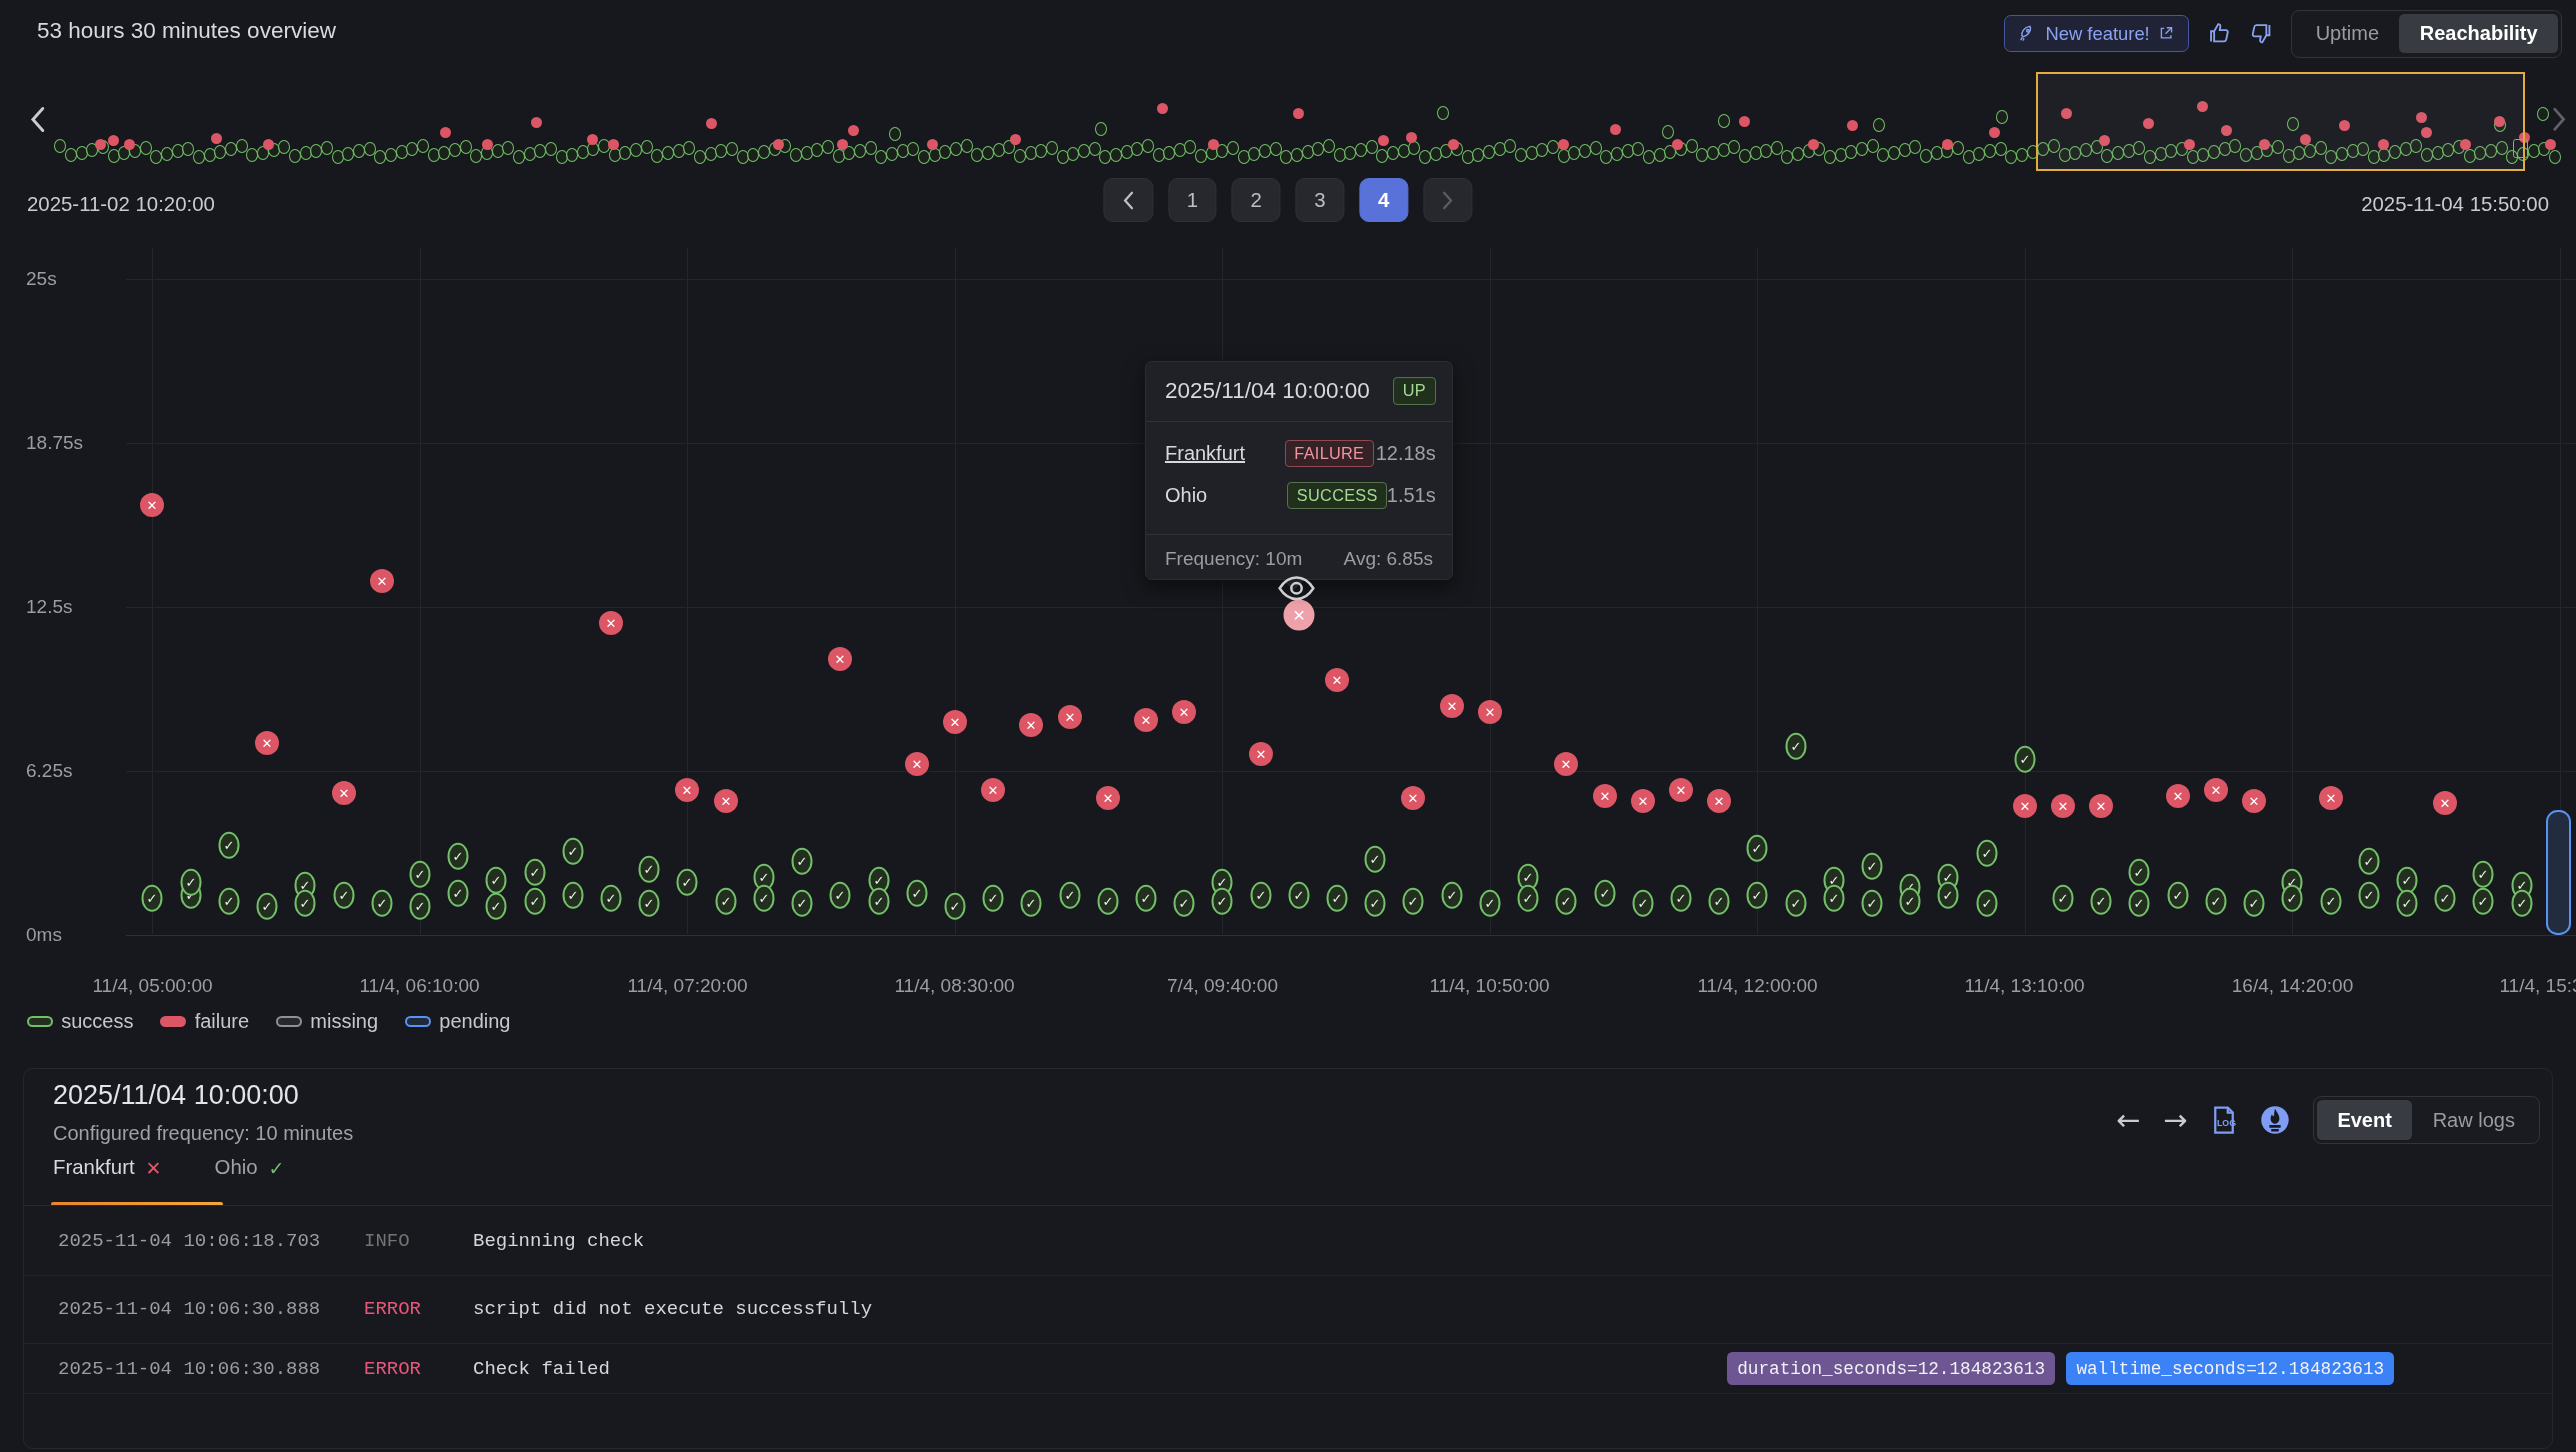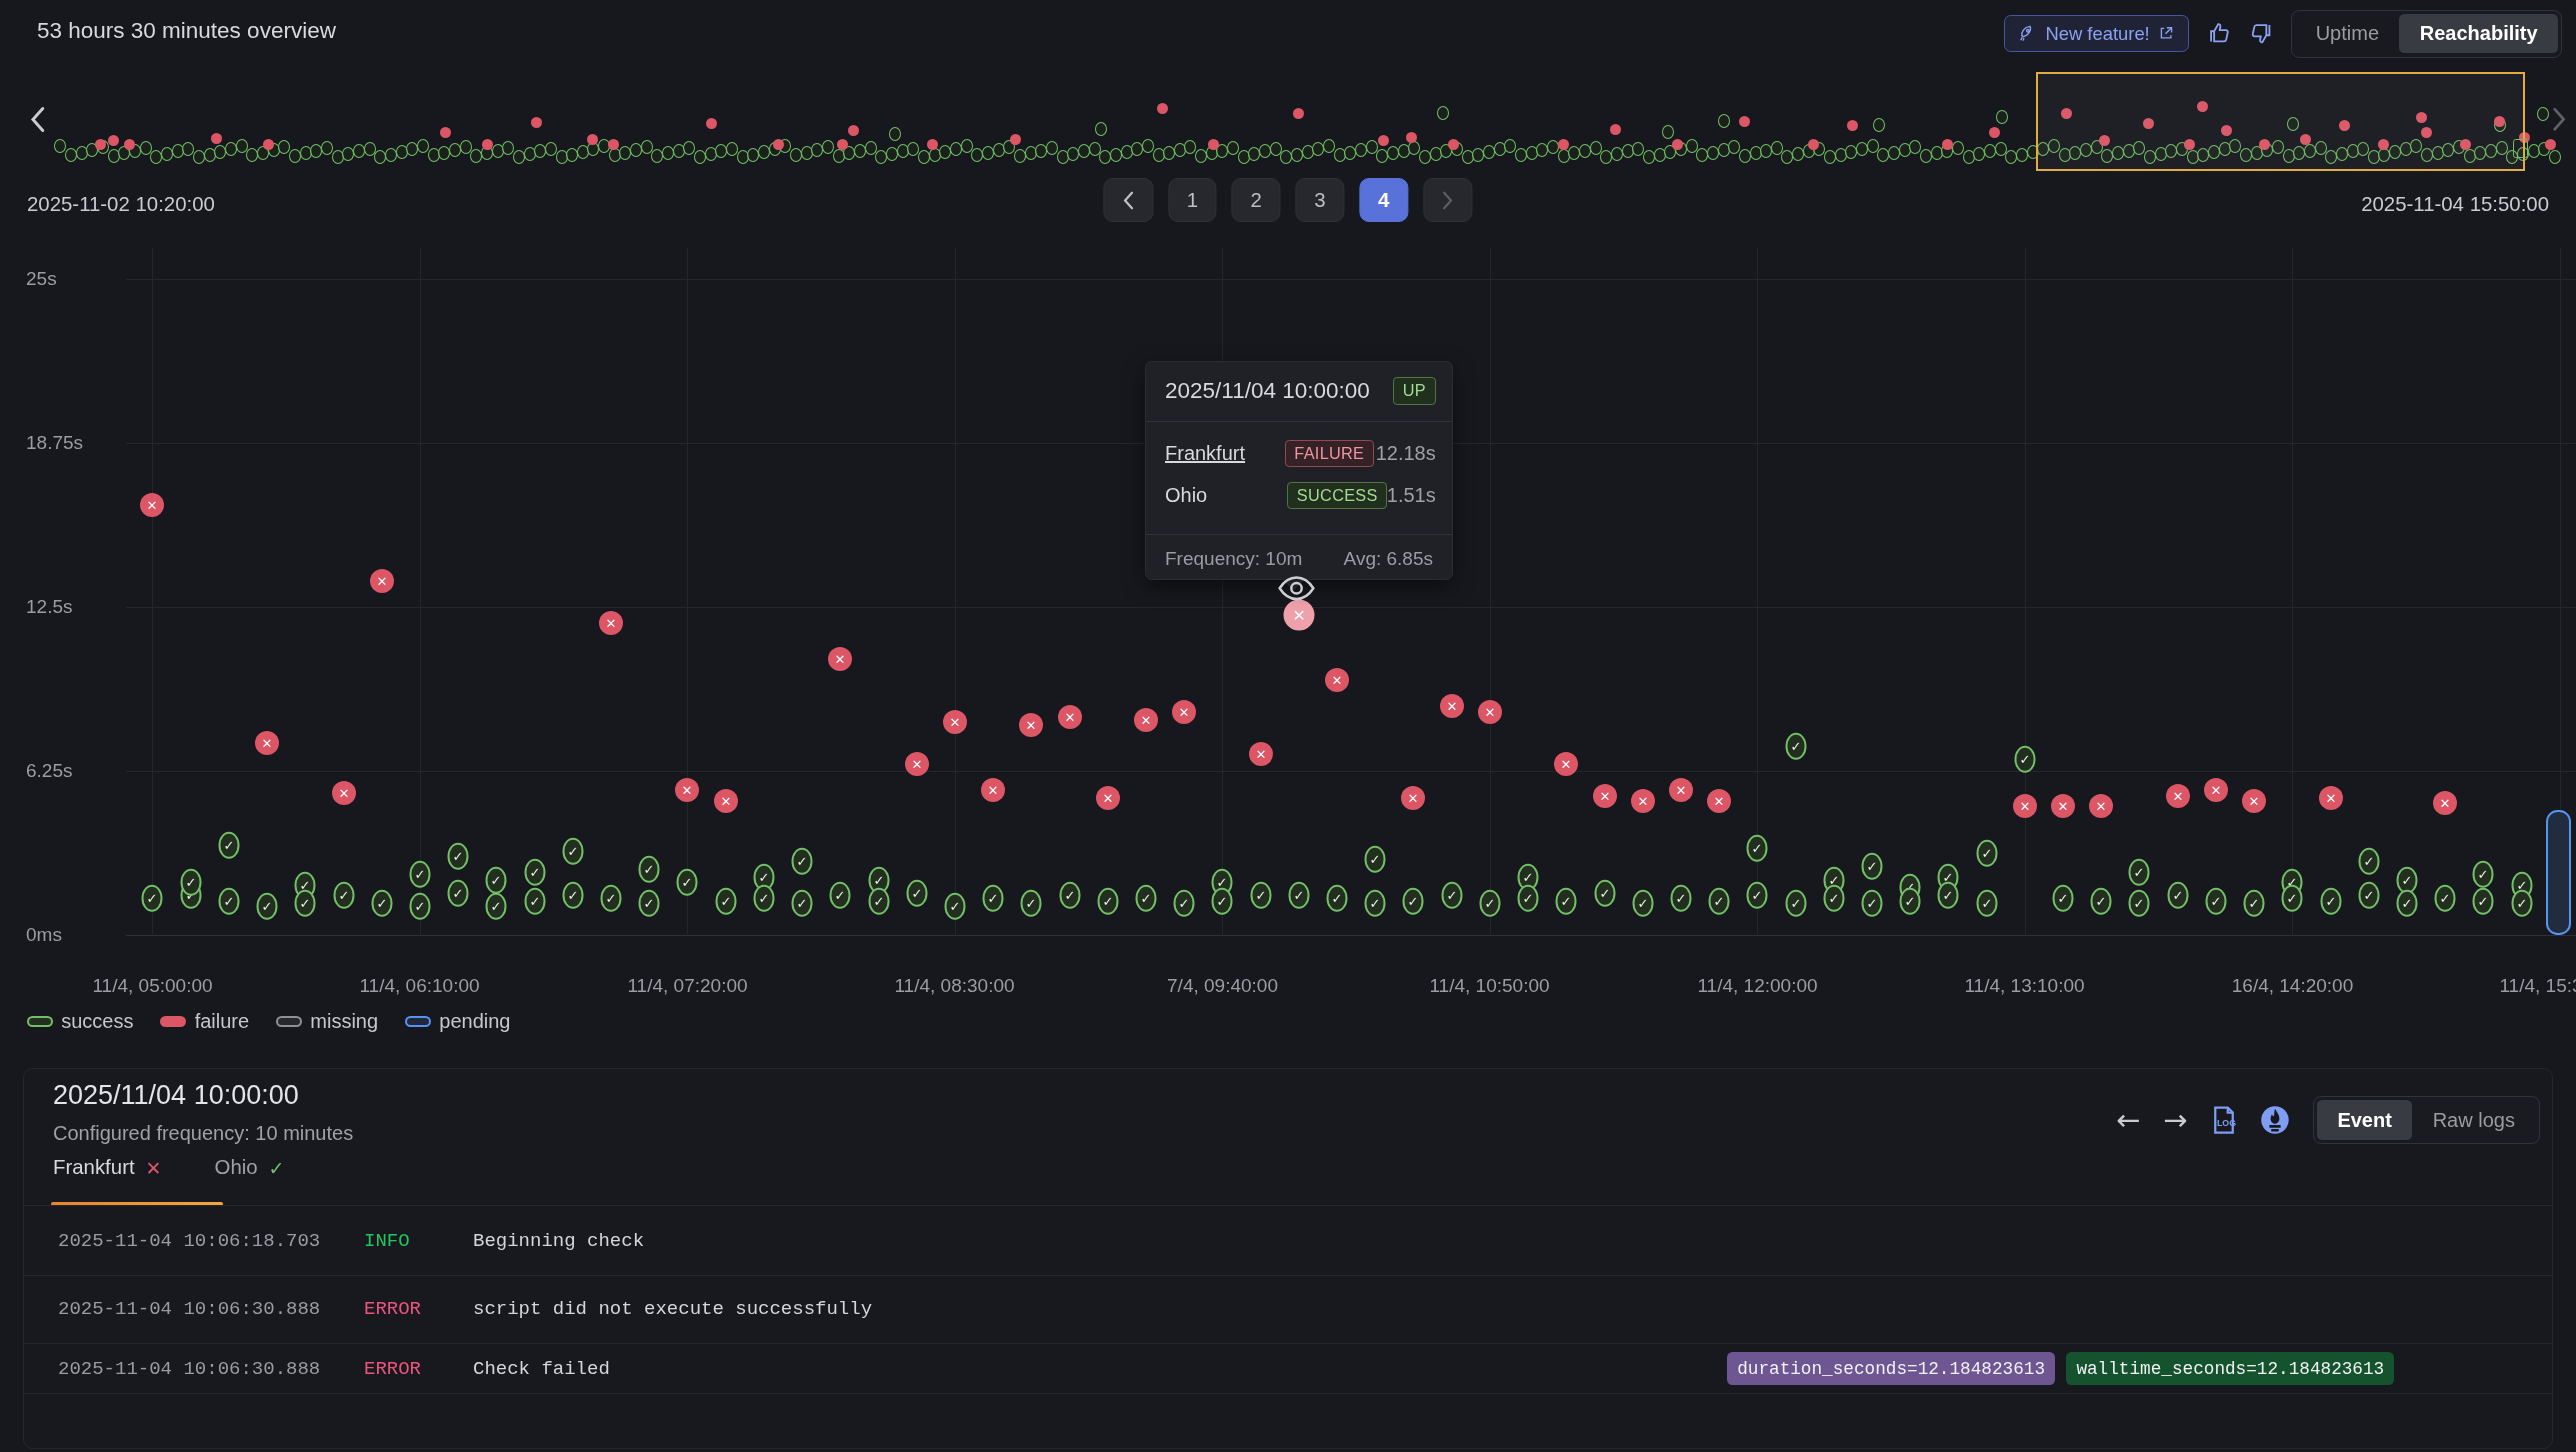--- a/index.html
+++ b/index.html
@@ -711,31 +711,31 @@
     <span class="ep-tab">
       <span style="color:#9fa1a6">Ohio</span>
       <span class="c-mark">✓</span>
     </span>
   </div>
   <div class="abs" id="tab-underline"></div>
   <div class="abs" id="tab-hairline"></div>
 
   <div class="log-row r1">
     <span class="log-time">2025-11-04 10:06:18.703</span>
-    <span class="log-level" style="color: #22c55e;">INFO</span>
+    <span class="log-level" style="color: #737373;">INFO</span>
     <span class="log-msg">Beginning check</span>
   </div>
   <div class="log-row r2">
     <span class="log-time">2025-11-04 10:06:30.888</span>
     <span class="log-level" style="color: rgb(232, 84, 122);">ERROR</span>
     <span class="log-msg">script did not execute successfully</span>
   </div>
   <div class="log-row r3">
     <span class="log-time">2025-11-04 10:06:30.888</span>
     <span class="log-level" style="color: rgb(232, 84, 122);">ERROR</span>
     <span class="log-msg">Check failed</span>
     <span class="tags">
         <span class="tag" style="background: rgb(109, 86, 145);">duration_seconds=12.184823613</span>
-        <span class="tag" style="background: #14532d;">walltime_seconds=12.184823613</span>
+        <span class="tag" style="background: #3b82f6;">walltime_seconds=12.184823613</span>
       </span>
   </div>
 </div>
 
 
 </body></html>

